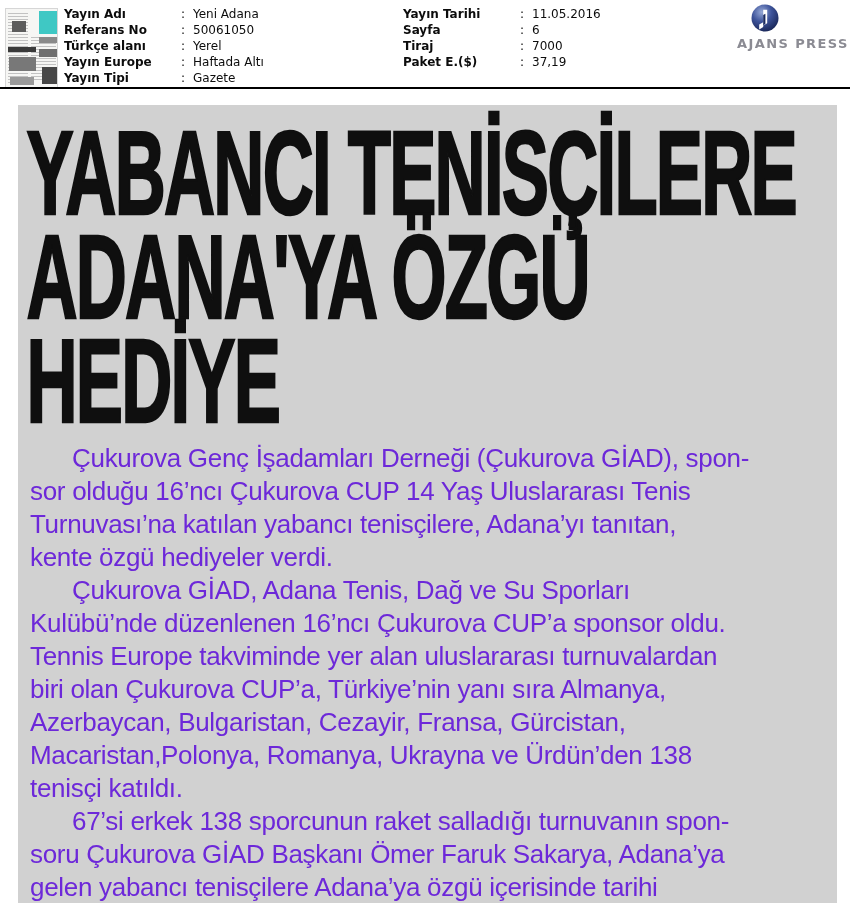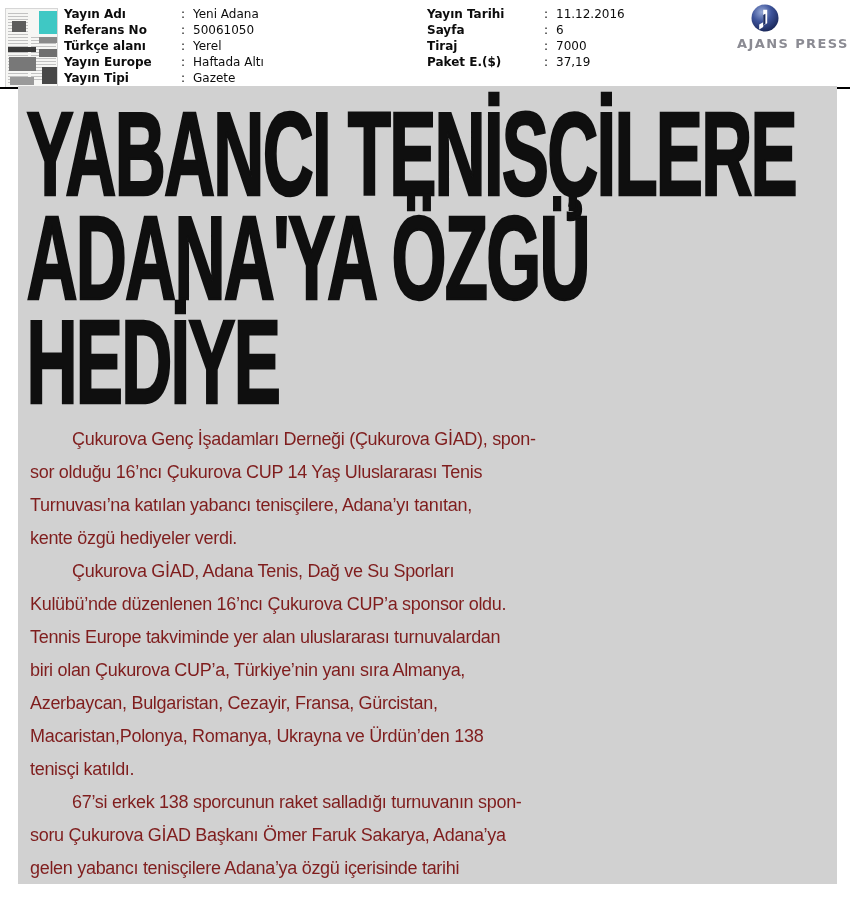--- a/index.html
+++ b/index.html
@@ -22,49 +22,49 @@
   .t-box1  { position:absolute; left:33px; top:28px; width:18px; height:6px; background:#8a8a8a; }
   .t-box2  { position:absolute; left:33px; top:40px; width:18px; height:8px; background:#6f6f6f; }
   .t-photo1{ position:absolute; left:6px;  top:12px; width:14px; height:11px; background:#5c5c5c; }
   .t-strip { position:absolute; left:2px;  top:38px; width:28px; height:5px;  background:#3a3a3a; }
   .t-photo2{ position:absolute; left:3px;  top:48px; width:27px; height:14px; background:#787878; }
   .t-block { position:absolute; left:36px; top:58px; width:15px; height:17px; background:#474747; }
   .t-bar   { position:absolute; left:4px;  top:68px; width:24px; height:8px;  background:#9a9a9a; }
 
   .meta-col { position:absolute; top:6px; font-family:"DejaVu Sans","Liberation Sans",sans-serif; font-size:12px; color:#0c0c0c; }
   .meta-col.left  { left:64px;  width:330px; }
-  .meta-col.right { left:403px; width:300px;margin-left:24px; }
+  .meta-col.right { left:403px; width:300px; }
   .meta-row { display:grid; grid-template-columns:117px 12px auto; height:16px; align-items:center; }
   .meta-label { font-weight:bold; white-space:nowrap; }
   .meta-colon { text-align:left; }
   .meta-value { white-space:nowrap; }
 
   .logo { position:absolute; left:737px; top:3px; width:108px; }
   .logo svg { display:block; margin-left:12px; }
   .logo-text { font-family:"DejaVu Sans","Liberation Sans",sans-serif; font-size:13px; font-weight:bold;
                color:#8b8b93; letter-spacing:1.4px; margin-top:1px; white-space:nowrap; }
 
   .header-rule { position:absolute; left:0; top:87px; width:850px; height:2px; background:#000000; }
 
   
-  .clip { position:absolute; left:18px; top:86px; width:819px; height:798px;
+  .clip { position:absolute; left:18px; top:105px; width:819px; height:798px;
           background:#d1d1d1; overflow:hidden; }
 
   .headline {
     width:1360px;
     padding:16px 0 0 14px;
     font-weight:700; font-size:118px; line-height:104px; letter-spacing:-3px;
     color:#0f0f0f; -webkit-text-stroke:2.5px #0f0f0f;
     transform:scaleX(0.60); transform-origin:0 0;
     white-space:pre-line;
   }
 
   .body-text { padding:9px 8px 0 12px; }
   .body-text p {
-    font-size:18px; line-height:33px; letter-spacing:-0.3px; color:#7f1d1d;
+    font-size:26px; line-height:33px; letter-spacing:-0.3px; color:#6d28d9;
     white-space:pre-line; text-indent:42px;
   }
 </style>
 </head>
 <body>
 
 <div class="page">
 
   <div class="meta-header">
 
@@ -106,21 +106,21 @@
         <span class="meta-label">Yayın Tipi</span>
         <span class="meta-colon">:</span>
         <span class="meta-value">Gazete</span>
       </div>
     </div>
 
     <div class="meta-col right">
       <div class="meta-row">
         <span class="meta-label">Yayın Tarihi</span>
         <span class="meta-colon">:</span>
-        <span class="meta-value">11.12.2016</span>
+        <span class="meta-value">11.05.2016</span>
       </div>
       <div class="meta-row">
         <span class="meta-label">Sayfa</span>
         <span class="meta-colon">:</span>
         <span class="meta-value">6</span>
       </div>
       <div class="meta-row">
         <span class="meta-label">Tiraj</span>
         <span class="meta-colon">:</span>
         <span class="meta-value">7000</span>

